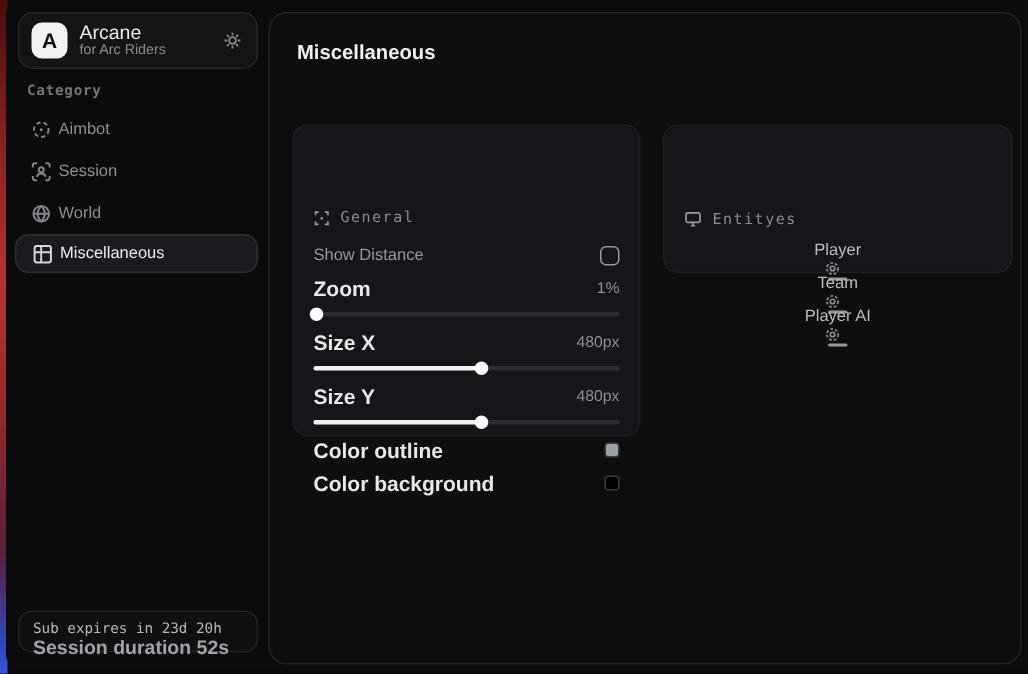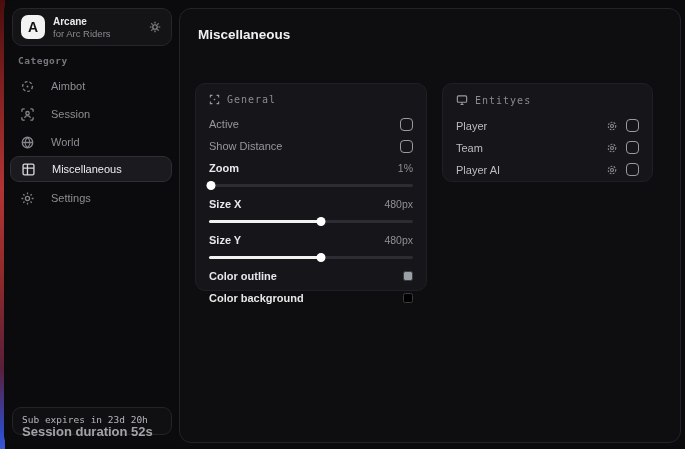--- a/index.html
+++ b/index.html
@@ -10,68 +10,68 @@
     background:linear-gradient(180deg,#4a0d0d 0%,#7e1f1f 18%,#b23434 42%,#8f2a2a 62%,#5a1f3a 82%,#2f49c1 96%,#3a55d6 100%); }
   .window { position:absolute; left:4px; top:0; right:0; bottom:3px;
             background:#0b0b0d; border-radius:10px 0 0 10px; }
 
   
   .logo-card { position:absolute; left:8px; top:8px; width:160px; height:38px;
     background:#141417; border:1px solid #26262b; border-radius:10px; display:flex; align-items:center; }
   .logo-sq { width:24px; height:24px; margin-left:8px; background:#f2f2f2; border-radius:7px;
     display:flex; align-items:center; justify-content:center; font-weight:bold; font-size:14px; color:#111; }
   .logo-text { margin-left:8px; flex:1; }
-  .logo-name { font-size:10px; font-weight:bold; color:#ececee; line-height:13px; }
+  .logo-name { font-size:13px; font-weight:normal; color:#ececee; line-height:13px; }
   .logo-sub  { font-size:9.5px; color:#8b8b90; line-height:12px; }
   .logo-gear { margin-right:10px; color:#8b8b90; display:flex; }
 
   .cat-label { position:absolute; left:14px; top:55px; font-family:"DejaVu Sans Mono", monospace;
     font-size:9.5px; color:#76767c; letter-spacing:0.5px;font-weight:bold; }
 
   .side-item { position:absolute; left:6px; width:162px; height:24px; display:flex; align-items:center;
     color:#8d8d93; font-size:11px; cursor:default; }
   .side-item .ico { width:15px; height:15px; margin-left:10px; display:flex; color:#84848a; }
-  .side-item .lbl { margin-left:16px; }
+  .side-item .lbl { margin-left:4px; }
   .side-item.active { background:#1a1a1f; border:1px solid #2e2e35; border-radius:9px; height:26px;
     color:#ececee; }
   .side-item.active .ico { color:#d8d8dc; }
 
   .sub-card { position:absolute; left:8px; top:407px; width:160px; height:28px;
     background:#101013; border:1px solid #232329; border-radius:9px; padding:5px 9px; }
   .sub-line1 { font-family:"DejaVu Sans Mono", monospace; font-size:9.5px; color:#b6b6bb; line-height:13px; white-space:nowrap; }
   .sub-line2 { font-size:13px; font-weight:bold; color:#a2a2a8; line-height:12px; }
 
   
   .main { position:absolute; left:175px; top:8px; width:502px; height:435px;
     background:#0e0e11; border:1px solid #232329; border-radius:12px; }
   .main-title { position:absolute; left:18px; top:18px; font-size:13.5px; font-weight:bold; color:#f0f0f2; }
   .tabs { position:absolute; left:16px; top:45px; display:flex; align-items:center; gap:4px; }
   .tab { font-size:11px; color:#8a8a90; padding:4px 8px; border-radius:12px; }
   .tab.active { background:#26262b; border:1px solid #36363d; color:#ececee; padding:4px 11px; }
 
   .card { position:absolute; background:#15151a; border:1px solid #1f1f25; border-radius:10px; padding:10px 13px; }
   .card-general  { left:15px;  top:74px; width:232px; height:208px; }
-  .card-entities { left:262px; top:74px; width:211px; height:99px; }
+  .card-entities { left:262px; top:74px; width:233px; height:99px; }
 
   .card-head { display:flex; align-items:center; gap:7px; color:#8a8a90;
-    font-family:"DejaVu Sans Mono", monospace; font-size:10px; letter-spacing:1px; margin-bottom:9px; }
+    font-family:"DejaVu Sans Mono", monospace; font-size:10px; letter-spacing:1px; margin-bottom:9px;margin-top:46px; }
   .card-head .ico { display:flex; color:#9a9aa0; }
 
   .row { display:flex; align-items:center; justify-content:space-between; height:20px; margin-top:2px; }
   .row .lbl-dim { font-size:11px; color:#97979d; }
-  .row .lbl-bold { font-size:11px; font-weight:bold; color:#e8e8ea; }
+  .row .lbl-bold { font-size:14px; font-weight:bold; color:#e8e8ea; }
   .row .val { font-size:10.5px; color:#8f8f95; }
   .checkbox { width:13px; height:13px; border:1.5px solid #9a9a9f; border-radius:4px; background:transparent; }
   .slider { position:relative; width:100%; height:3px; background:#2c2c32; border-radius:2px; margin:6px 0 7px 0; }
   .slider .fill { position:absolute; left:0; top:0; height:3px; background:#f2f2f2; border-radius:2px; }
   .slider .thumb { position:absolute; top:-3px; width:9px; height:9px; background:#ffffff; border-radius:50%;
     transform:translateX(-50%); }
   .swatch { width:10px; height:10px; border-radius:2.5px; border:1px solid #3a3a40; }
 
-  .ent-row { display:flex; align-items:center; height:21px; margin-top:1px; }
+  .ent-row { display:flex; align-items:center; height:21px; margin-top:1px;flex-direction:column; }
   .ent-row .lbl { flex:1; font-size:11px; color:#bcbcc1; }
   .ent-row .gear { display:flex; color:#8d8d93; margin-right:8px; }
 </style>
 </head>
 <body>
 
 <div class="desktop"></div>
 <div class="edge-strip"></div>
 <div class="window">
 
@@ -125,29 +125,20 @@
   <div class="side-item active" style="top:156px">
     <span class="ico">
       <svg width="15" height="15" viewBox="0 0 16 16" fill="none" stroke="currentColor" stroke-width="1.4">
         <rect x="2.2" y="2.2" width="11.6" height="11.6" rx="1.5"></rect>
           <path d="M2.2 6.5h11.6M6.9 6.5V13.8M6.9 2.2v4.3"></path>
       </svg>
     </span>
     <span class="lbl">Miscellaneous</span>
   </div>
 
-  <div class="side-item" style="top:186px">
-    <span class="ico">
-      <svg width="15" height="15" viewBox="0 0 16 16" fill="none" stroke="currentColor" stroke-width="1.4">
-        <circle cx="8" cy="8" r="2.2"></circle>
-        <path d="M8 1.6v1.9M8 12.5v1.9M1.6 8h1.9M12.5 8h1.9M3.5 3.5l1.3 1.3M11.2 11.2l1.3 1.3M12.5 3.5l-1.3 1.3M4.8 11.2l-1.3 1.3"></path>
-      </svg>
-    </span>
-    <span class="lbl">Settings</span>
-  </div>
 
   <div class="sub-card">
     <div class="sub-line1">Sub expires in 23d 20h</div>
     <div class="sub-line2">Session duration 52s</div>
   </div>
 
   <div class="main">
     <div class="main-title">Miscellaneous</div>
 
 
@@ -156,24 +147,20 @@
         <span class="ico">
           <svg width="11" height="11" viewBox="0 0 16 16" fill="none" stroke="currentColor" stroke-width="1.6">
             <path d="M2 5V2h3M11 2h3v3M14 11v3h-3M5 14H2v-3"></path>
               <circle cx="8" cy="8" r="1.2" fill="currentColor" stroke="none"></circle>
           </svg>
         </span>
         <span>General</span>
       </div>
 
       <div class="row">
-        <span class="lbl-dim">Active</span>
-        <span class="checkbox"></span>
-      </div>
-      <div class="row">
         <span class="lbl-dim">Show Distance</span>
         <span class="checkbox"></span>
       </div>
 
       <div class="row">
         <span class="lbl-bold">Zoom</span>
         <span class="val">1%</span>
       </div>
       <div class="slider">
         <span class="fill" style="width: 1%;"></span>

